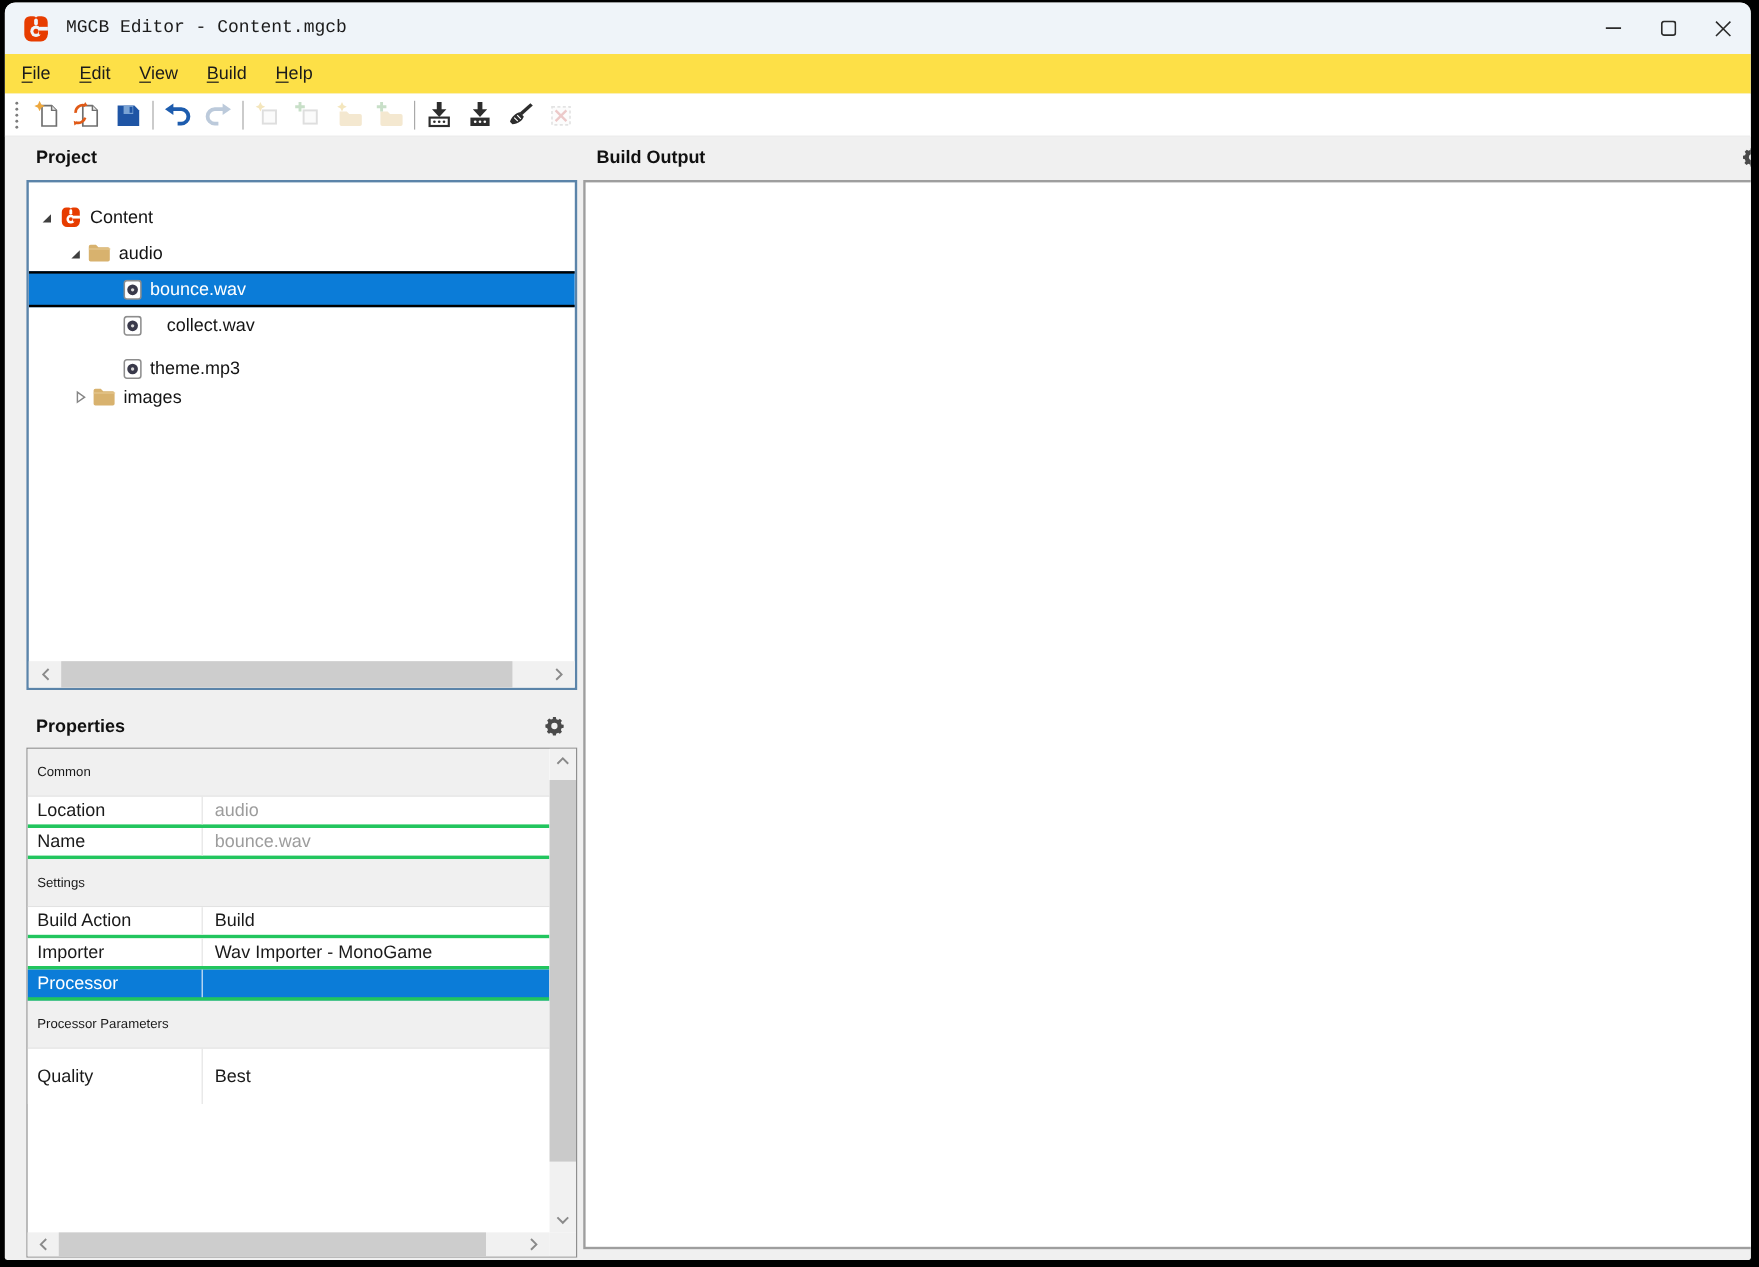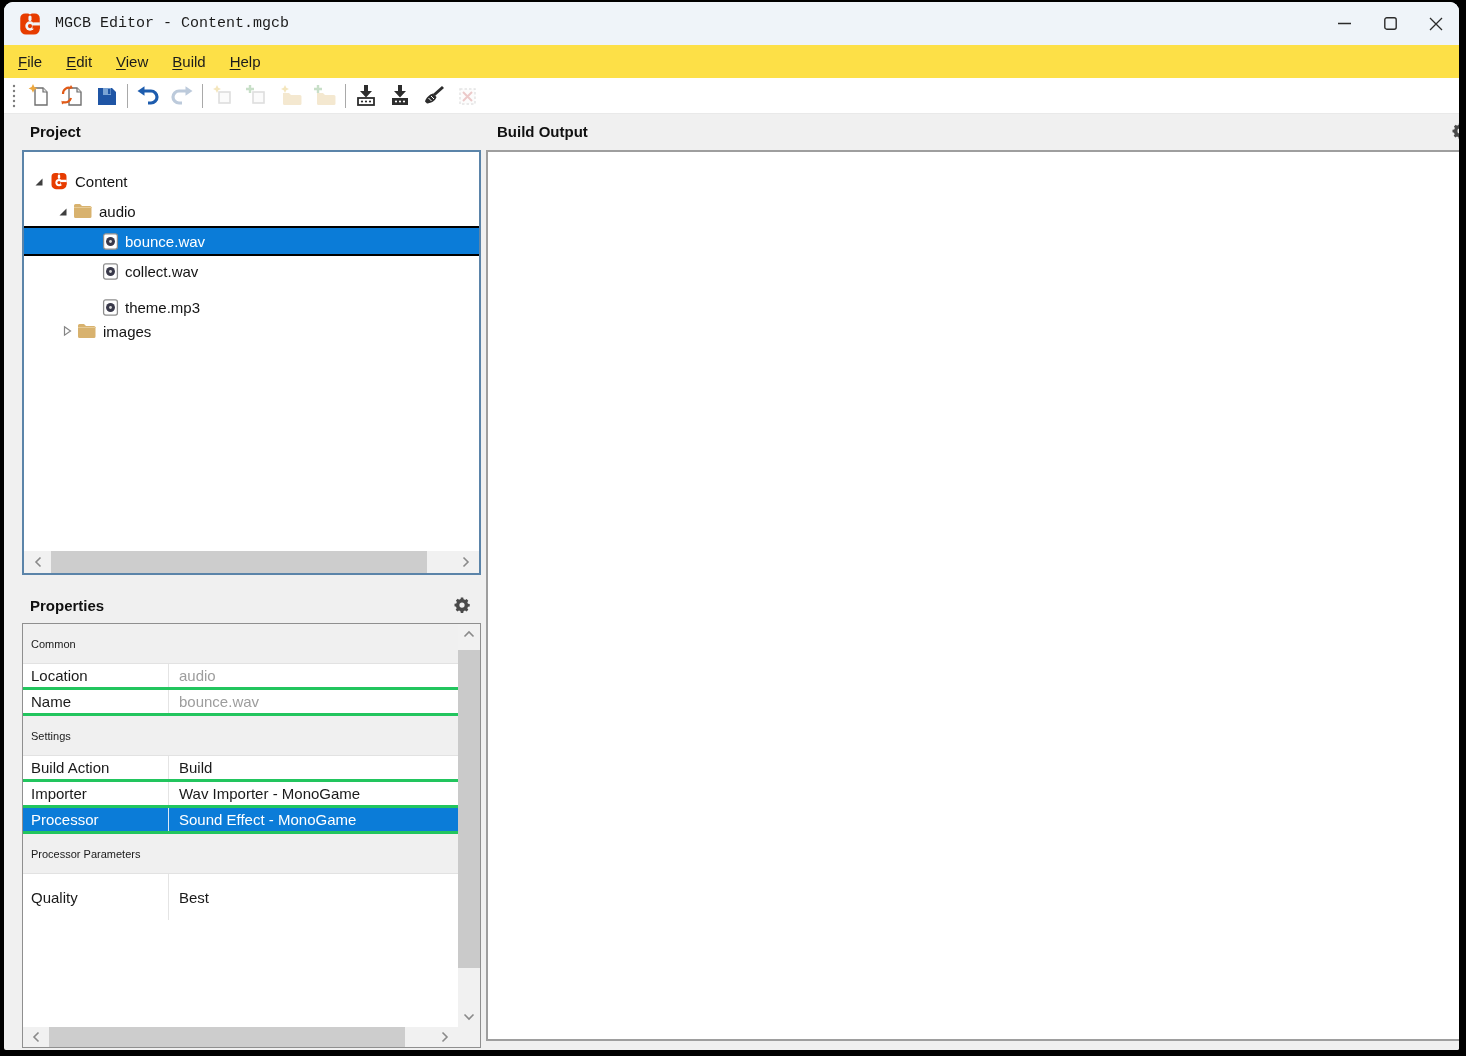--- a/index.html
+++ b/index.html
@@ -278,21 +278,21 @@
 
         <div class="tree-row selected" style="padding-left:74px;">
           <svg class="ticon" style="width:17px;height:17px;" viewBox="0 0 16 16">
             <rect x="1.5" y="0.8" width="13" height="14.4" rx="2" fill="#fff" stroke="#8d8d8d" stroke-width="1.2"></rect>
             <circle cx="8" cy="8" r="4.2" fill="#39394a"></circle>
             <circle cx="8" cy="8" r="1.3" fill="#d8d8d8"></circle>
           </svg>
           <span class="tree-label">bounce.wav</span>
         </div>
 
-        <div class="tree-row" style="padding-left:74px;">
+        <div class="tree-row" style="padding-left:74px;gap:14px;">
           <svg class="ticon" style="width:17px;height:17px;" viewBox="0 0 16 16">
             <rect x="1.5" y="0.8" width="13" height="14.4" rx="2" fill="#fff" stroke="#8d8d8d" stroke-width="1.2"></rect>
             <circle cx="8" cy="8" r="4.2" fill="#39394a"></circle>
             <circle cx="8" cy="8" r="1.3" fill="#d8d8d8"></circle>
           </svg>
           <span class="tree-label">collect.wav</span>
         </div>
 
         <div class="tree-row" style="padding-left:74px;align-items:flex-end;">
           <svg class="ticon" style="width:17px;height:17px;" viewBox="0 0 16 16">
@@ -359,21 +359,20 @@
         <div class="prop-row">
           <div class="prop-label">Build Action</div>
           <div class="prop-value">Build</div>
         </div>
         <div class="prop-row">
           <div class="prop-label">Importer</div>
           <div class="prop-value">Wav Importer - MonoGame</div>
         </div>
         <div class="prop-row selected">
           <div class="prop-label">Processor</div>
-          <div class="prop-value">Sound Effect - MonoGame</div>
         </div>
 
         <div class="cat-header">
           <span>Processor Parameters</span>
         </div>
         <div class="prop-row" style="height:46px; border-bottom:none;">
           <div class="prop-label">Quality</div>
           <div class="prop-value">Best</div>
         </div>
 

